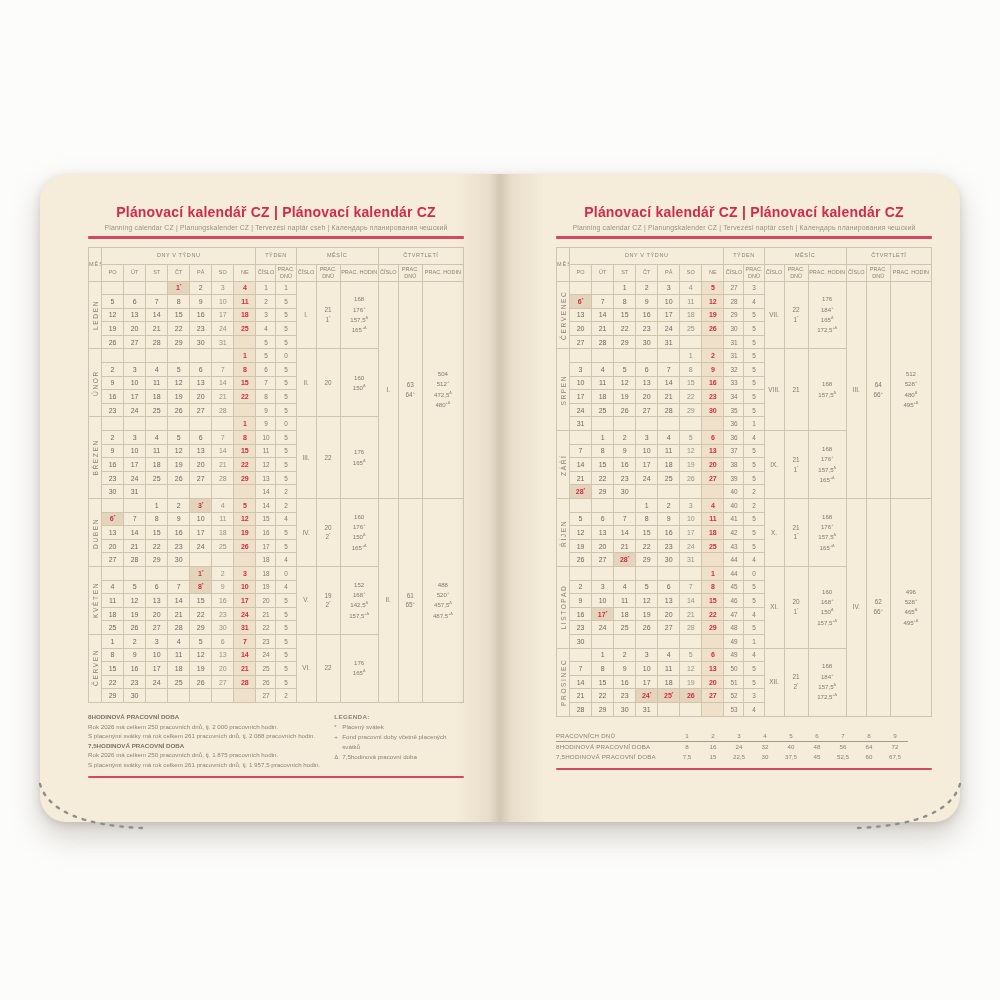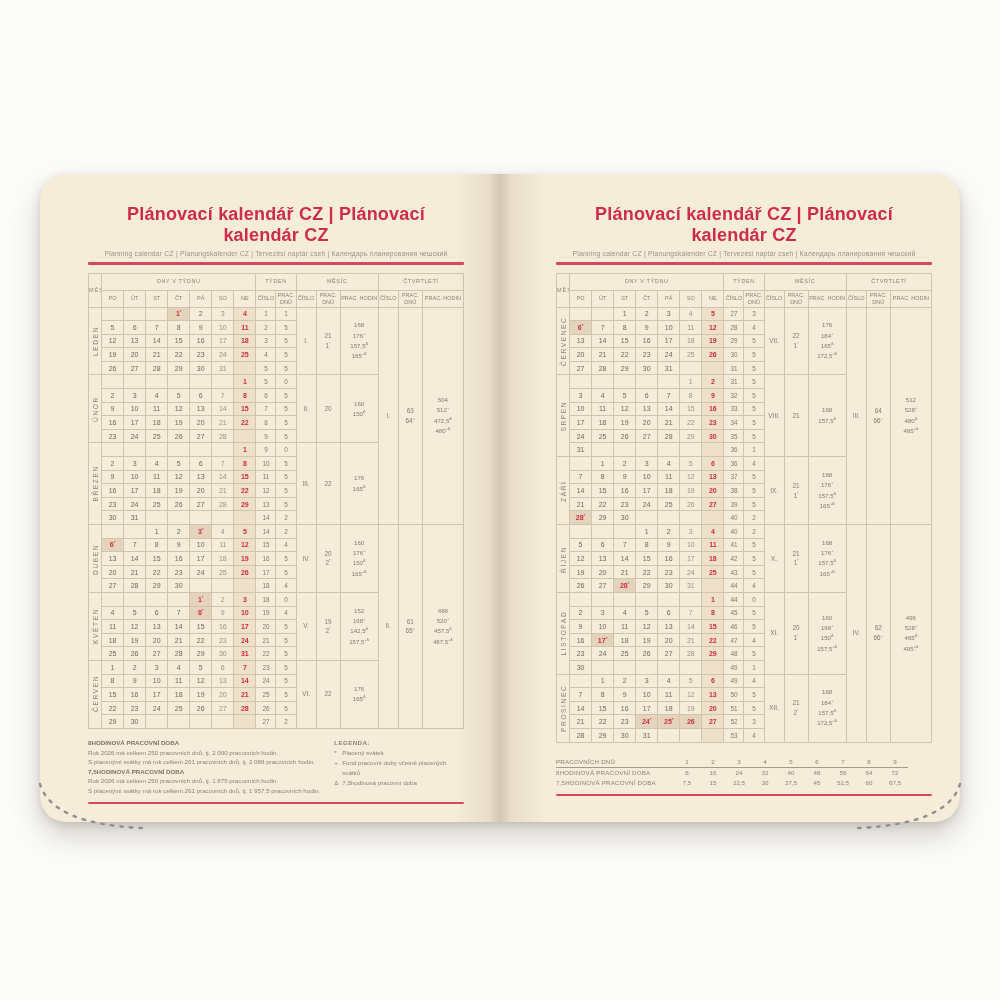--- a/index.html
+++ b/index.html
@@ -11,21 +11,21 @@
     background:var(--paper);border-radius:26px;
     box-shadow:0 14px 30px rgba(90,75,55,.25), 0 3px 8px rgba(90,75,55,.18);
     display:flex;overflow:hidden;}
   .spine{position:absolute;left:50%;top:0;width:90px;height:100%;transform:translateX(-50%);
     background:linear-gradient(to right,rgba(120,95,60,0) 0%,rgba(120,95,60,.10) 38%,rgba(90,70,45,.22) 50%,rgba(120,95,60,.10) 62%,rgba(120,95,60,0) 100%);
     pointer-events:none;}
   .page{width:460px;height:100%;box-sizing:border-box;padding-top:30px;position:relative;}
   .page.left{padding-left:48px;padding-right:8px;}
   .page.right{padding-left:56px;padding-right:28px;}
   .content{width:376px;}
-  .ttl{color:var(--accent);font-size:18px;font-weight:bold;text-align:center;letter-spacing:.2px;}
+  .ttl{color:var(--accent);font-size:14px;font-weight:bold;text-align:center;letter-spacing:.2px;}
   .sub{color:#9a9184;font-size:6.8px;text-align:center;margin-top:4px;letter-spacing:.2px;}
   .rule{height:2.5px;background:var(--accent);margin-top:5px;border-radius:1px;opacity:.85;}
   .rule.bottom{margin-top:6px;}
   
   table.cal{border-collapse:collapse;table-layout:fixed;width:376px;margin-top:8px;}
   table.cal col.c-m{width:13px}
   table.cal col.c-d{width:22px}
   table.cal col.c-s{width:20px}
   table.cal col.c-p{width:24px}
   table.cal col.c-h{width:38px}

